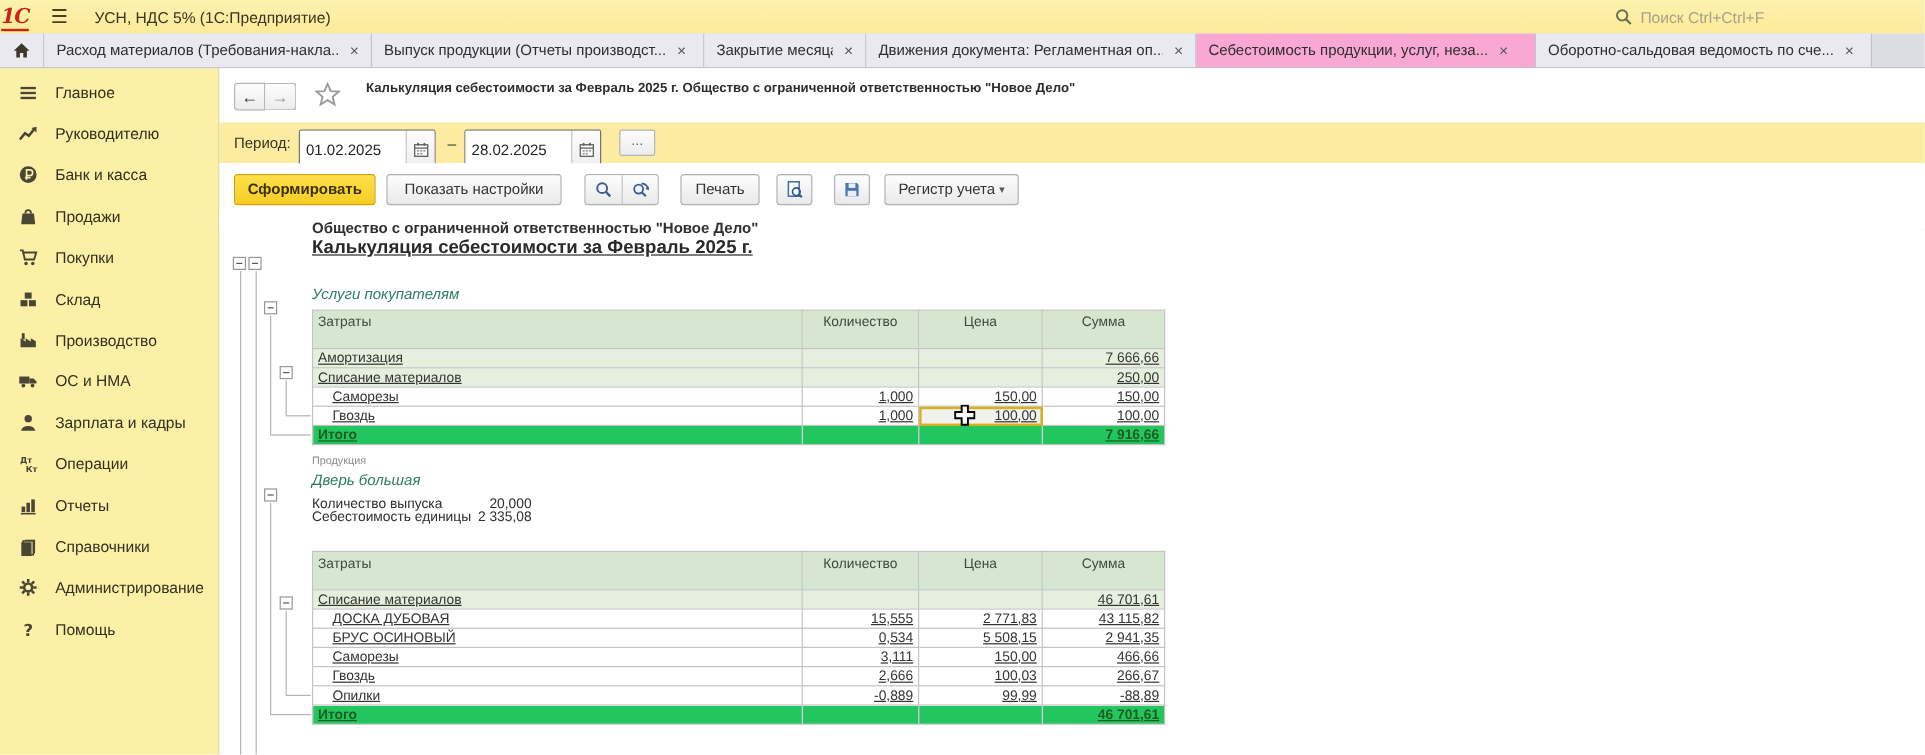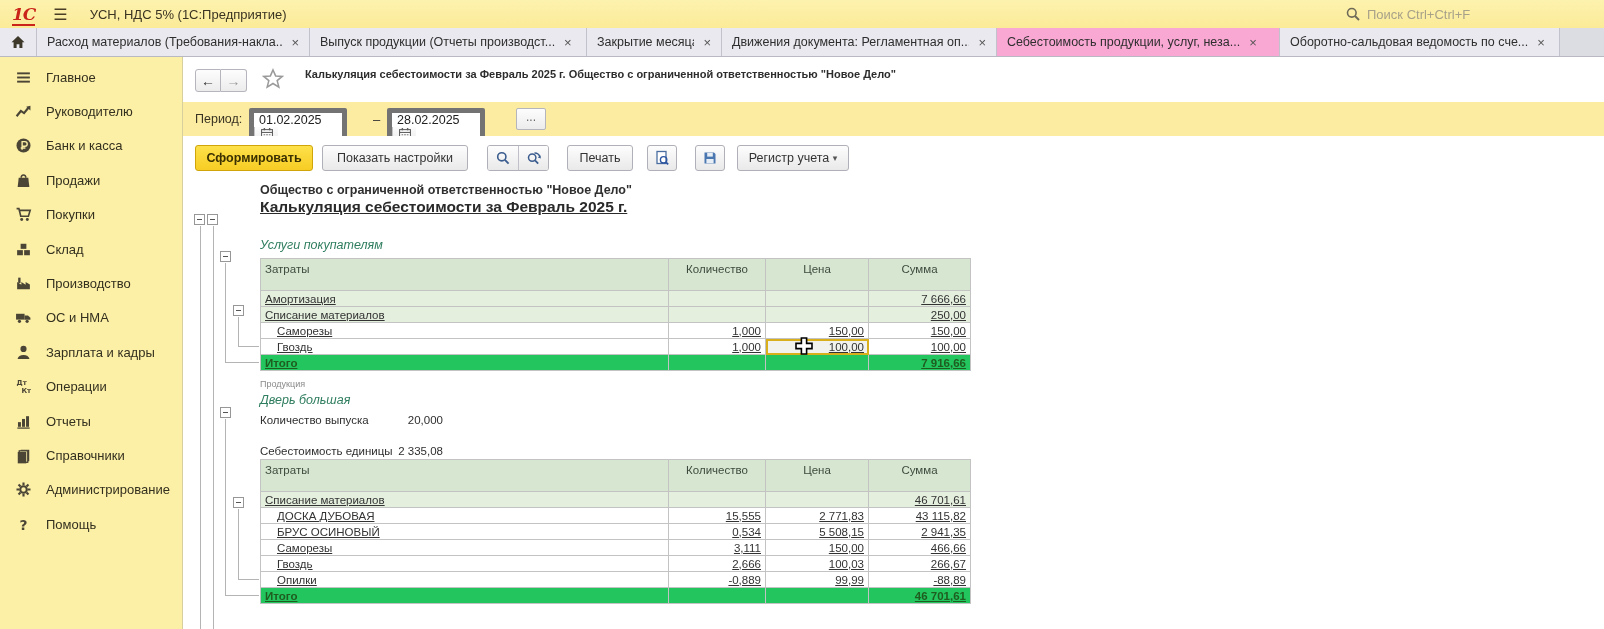--- a/index.html
+++ b/index.html
@@ -3,21 +3,21 @@
 <meta charset="utf-8">
 <style>
   * { margin:0; padding:0; box-sizing:border-box; }
   html,body { width:1604px; height:629px; overflow:hidden; }
   body { font-family:"Liberation Sans","DejaVu Sans",sans-serif; color:#333; background:#fff; }
   #app { position:relative; width:1604px; height:629px; overflow:hidden; }
 
   
   .topbar { position:absolute; left:0; top:0; width:1604px; height:28px;
     background:linear-gradient(#fdf2ae,#fbeb98); display:flex; align-items:center; }
-  .logo { font:italic bold 17px "DejaVu Serif",serif; color:#c9231a; margin-left:12px; letter-spacing:-1px; }
+  .logo { font:italic bold 17px "DejaVu Serif",serif; color:#c9231a; margin-left:1px; letter-spacing:-1px; }
   .logo u { text-decoration:none; border-bottom:2px solid #c9231a; padding-bottom:0; }
   .hamburger { font-size:16px; color:#4a3f26; margin-left:18px; cursor:pointer; }
   .app-title { margin-left:22px; font-size:13px; color:#3a3322; }
   .search { position:absolute; left:1345px; top:3px; width:222px; height:22px; display:flex; align-items:center; }
   .search svg { flex:0 0 auto; }
   .search-ph { margin-left:6px; font-size:13px; color:#a8a189; }
 
   
   .tabbar { position:absolute; left:0; top:28px; width:1604px; height:29px;
     background:#dcdce3; border-bottom:1px solid #b9b9c2; display:flex; }
@@ -42,21 +42,21 @@
   .navbtns { position:absolute; left:12px; top:12px; display:flex; }
   .navbtn { width:26px; height:23px; border:1px solid #b5b5bd; background:linear-gradient(#fdfdfd,#ececec);
     display:flex; align-items:center; justify-content:center; font-size:14px; cursor:pointer; }
   .navbtn.back { border-radius:3px 0 0 3px; color:#333; }
   .navbtn.fwd  { border-radius:0 3px 3px 0; border-left:none; color:#9a9a9a; }
   .star { position:absolute; left:79px; top:11px; cursor:pointer; }
   .page-title { position:absolute; left:122px; top:11px; font-size:11px; font-weight:bold; color:#2d2d2d; white-space:nowrap; }
 
   .periodrow { position:absolute; left:0; top:45px; width:1421px; height:34px; background:#fbeca2; }
   .period-label { position:absolute; left:12px; top:10px; font-size:12.5px; color:#3a3322; }
-  .datebox { position:absolute; top:6px; height:34px; display:flex; border:5px solid #737373; background:#fff; border-radius:2px;flex-direction:column; }
+  .datebox { position:absolute; top:6px; height:34px; display:flex; border:1px solid #737373; background:#fff; border-radius:2px; }
   .datebox input { border:none; outline:none; width:88px; padding:0 5px; font-size:12.5px; font-family:inherit; color:#222; }
   .calbtn { width:24px; border-left:1px solid #c4c4c4; display:flex; align-items:center; justify-content:center;
     background:linear-gradient(#fcfcfc,#ededed); cursor:pointer; }
   .dash { position:absolute; left:190px; top:10px; font-size:13px; color:#333; }
   .morebtn { position:absolute; left:333px; top:6px; width:30px; height:22px; border:1px solid #b5b5bd; border-radius:2px;
     background:linear-gradient(#fdfdfd,#ececec); font-size:12px; color:#666; text-align:center; line-height:16px; cursor:pointer; }
 
   .toolrow { position:absolute; left:0; top:79px; width:1421px; height:56px; background:#fff; border-bottom:1px solid #cfcfcf; }
   .btn { position:absolute; top:9px; height:26px; border:1px solid #b0b0b8; border-radius:3px;
     background:linear-gradient(#fdfdfd,#e9e9e9); font-size:12.5px; color:#333;
@@ -526,21 +526,21 @@
       <svg class="cursor-cross icn" width="18" height="18" style="left:612px; top:160px">
           <use href="#i-cross"></use>
         </svg>
 
       <div class="kicker">Продукция</div>
       <div class="section-title" style="top:216px">Дверь большая</div>
       <div class="info-row" style="top:237px">
         <span>Количество выпуска</span>
         <span>20,000</span>
       </div>
-      <div class="info-row" style="top:268px">
+      <div class="info-row" style="top:248px">
         <span>Себестоимость единицы</span>
         <span>2 335,08</span>
       </div>
 
       <table class="rep" style="top:282px">
         <colgroup>
             <col class="c0">
             <col class="c1">
             <col class="c2">
             <col class="c3">

